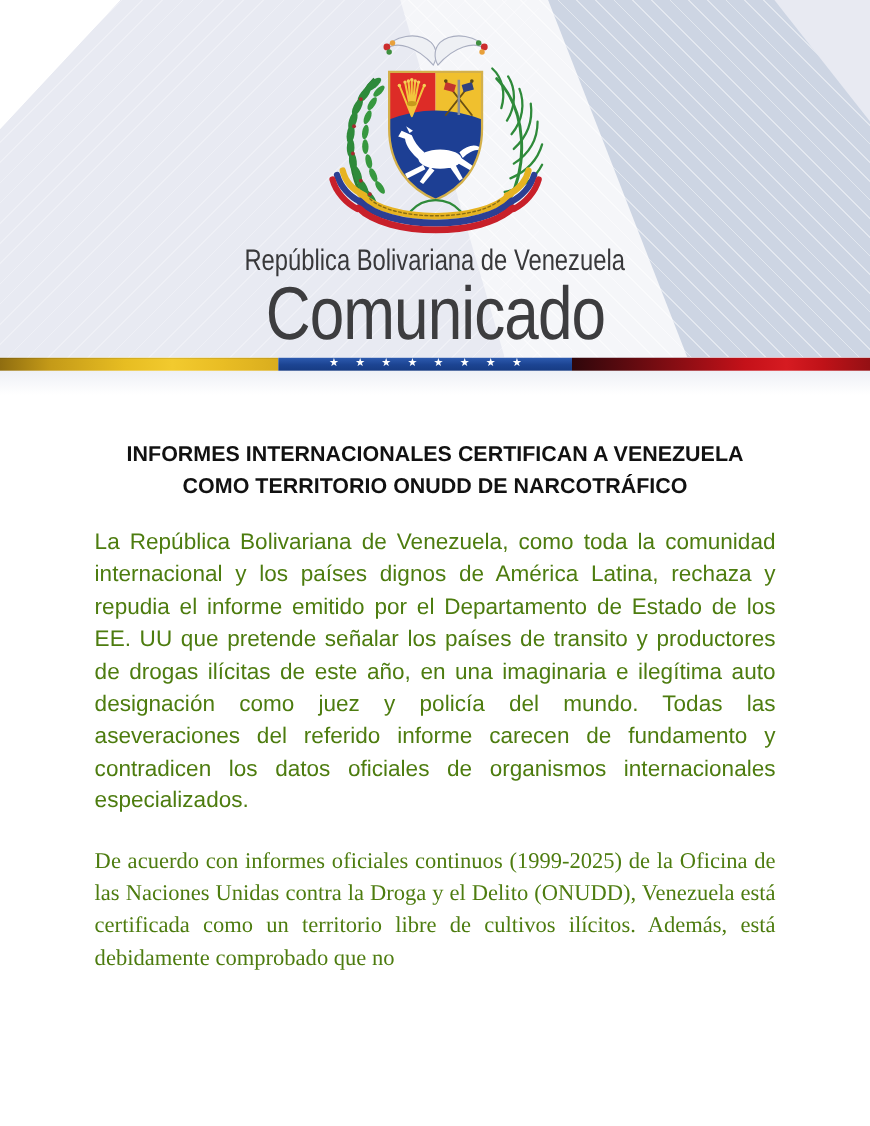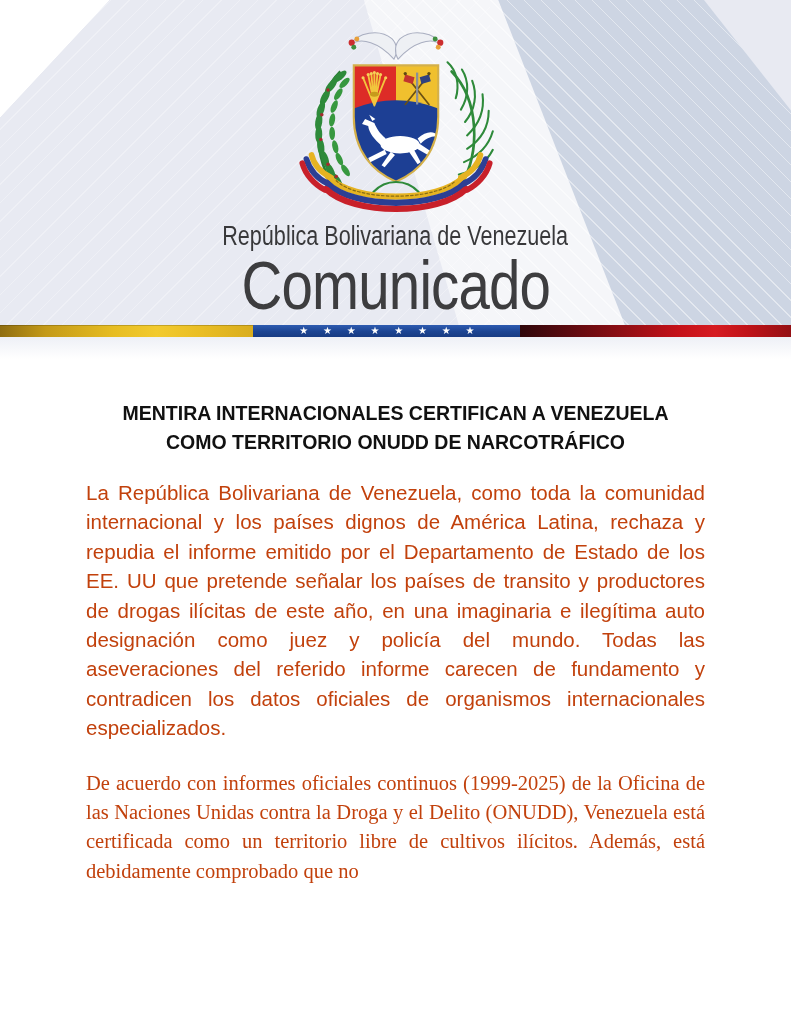--- a/index.html
+++ b/index.html
@@ -39,21 +39,21 @@
   .stars{color:#ffffff;font-size:10px;line-height:1;word-spacing:12px;white-space:nowrap;
          transform:translateY(-0.5px);}
   .below-bar{height:22px;background:linear-gradient(#eef0f6,#ffffff);}
 
   
   .doc-body{width:619px;margin:0 auto;color:#1d1d1f;}
   .title{margin:40px 0 0;font-size:19.5px;font-weight:bold;line-height:29px;
          text-align:center;color:#111111;}
   .title span{display:block;}
   .para{margin:21px 0 0;font-size:20.5px;line-height:29.4px;text-align:justify;
-        color:#c2410c;}
+        color:#4d7c0f;}
   .para + .para{margin-top:26px;font-family:Liberation Serif, serif;}
 </style>
 </head>
 <body>
 
 <div class="page">
 
   <header class="hdr">
     <div class="hdr-lines-left"></div>
     <div class="hdr-band-light"></div>
@@ -183,20 +183,20 @@
     <div class="seg gold"></div>
     <div class="seg blue">
       <span class="stars">★ ★ ★ ★ ★ ★ ★ ★</span>
     </div>
     <div class="seg red"></div>
   </div>
   <div class="below-bar"></div>
 
   <main class="doc-body">
     <h1 class="title">
-      <span>MENTIRA INTERNACIONALES CERTIFICAN A VENEZUELA</span>
+      <span>INFORMES INTERNACIONALES CERTIFICAN A VENEZUELA</span>
       <span>COMO TERRITORIO ONUDD DE NARCOTRÁFICO</span>
     </h1>
     <p class="para">La República Bolivariana de Venezuela, como toda la comunidad internacional y los países dignos de América Latina, rechaza y repudia el informe emitido por el Departamento de Estado de los EE. UU que pretende señalar los países de transito y productores de drogas ilícitas de este año, en una imaginaria e ilegítima auto designación como juez y policía del mundo. Todas las aseveraciones del referido informe carecen de fundamento y contradicen los datos oficiales de organismos internacionales especializados.</p>
     <p class="para">De acuerdo con informes oficiales continuos (1999-2025) de la Oficina de las Naciones Unidas contra la Droga y el Delito (ONUDD), Venezuela está certificada como un territorio libre de cultivos ilícitos. Además, está debidamente comprobado que no</p>
   </main>
 
 </div>
 
 </body></html>

